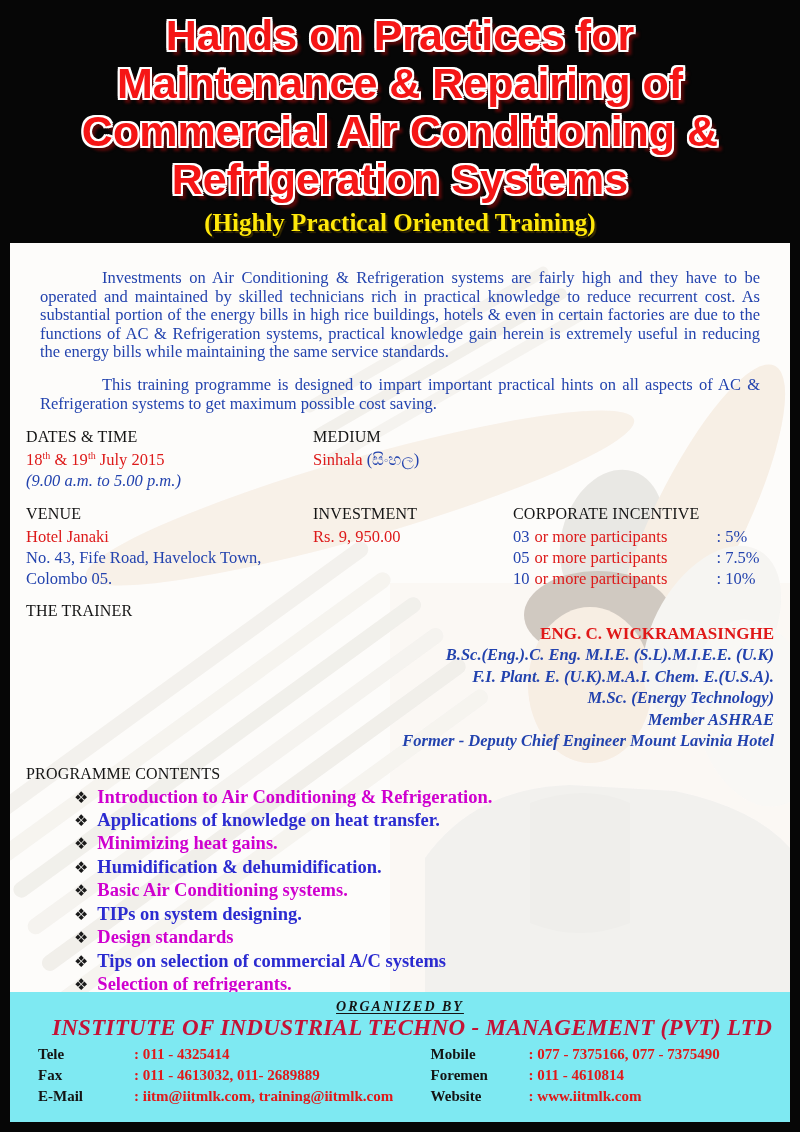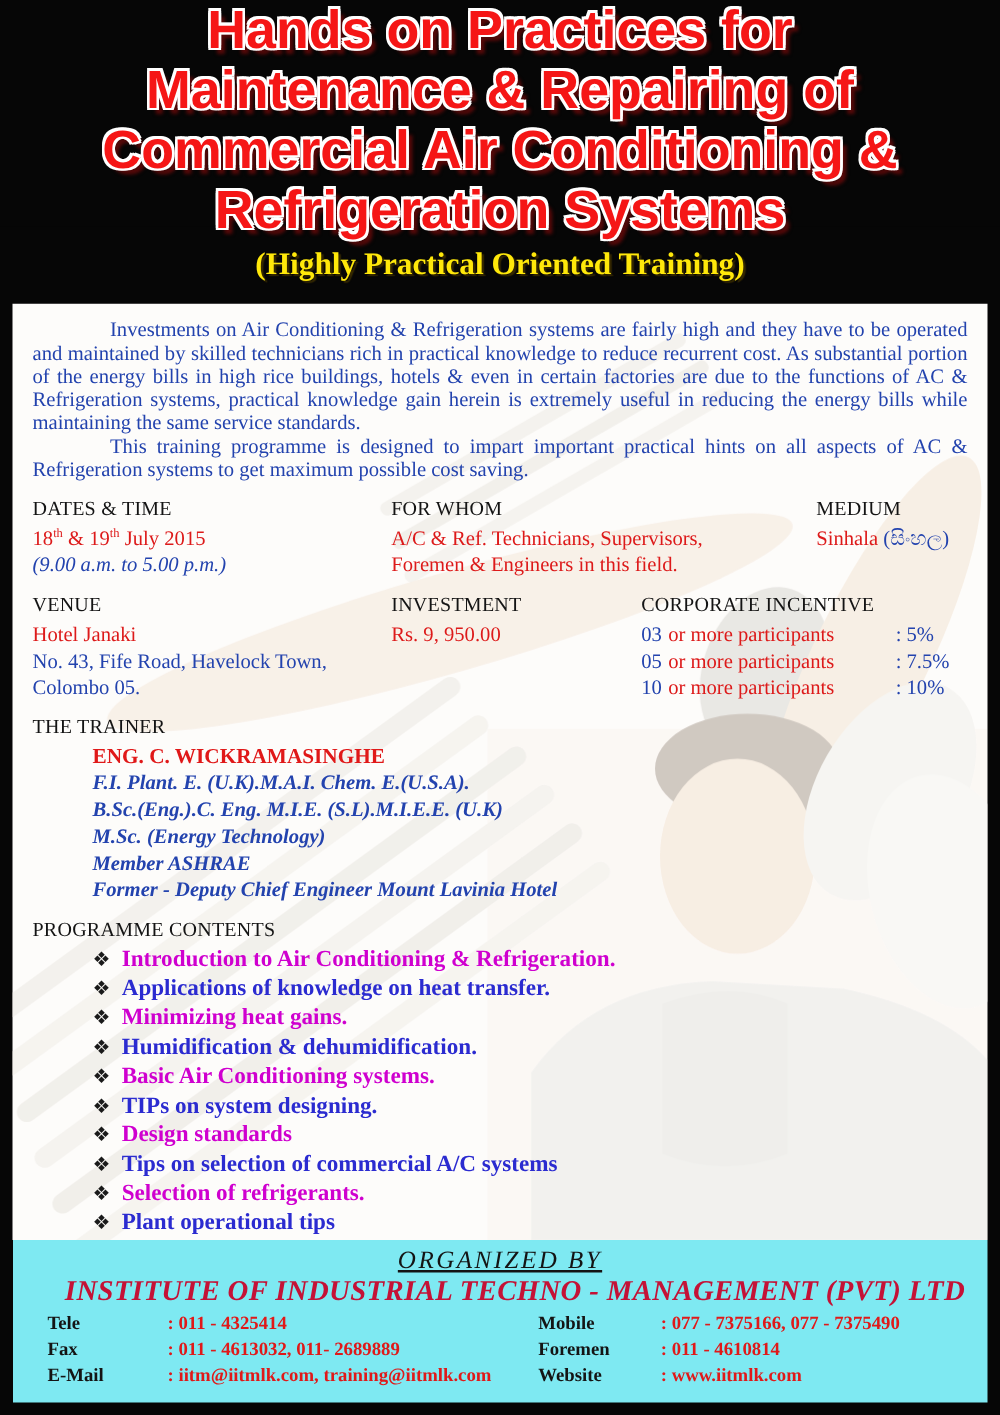--- a/index.html
+++ b/index.html
@@ -2,21 +2,21 @@
 <html><head>
 <meta charset="utf-8">
 <style>
   html,body{margin:0;padding:0;background:#222;}
   .page{
     width:800px;height:1132px;position:relative;background:#060606;
     font-family:"Liberation Serif", serif; overflow:hidden;
     margin:0 auto;
   }
   
-  .title-block{height:181px;background:#060606;text-align:center;padding-top:0;box-sizing:border-box;}
+  .title-block{height:181px;background:#060606;text-align:center;padding-top:11px;box-sizing:border-box;}
   .title-line{
     font-family:"Liberation Sans", sans-serif;
     font-weight:bold;font-size:43px;line-height:48px;letter-spacing:0px;
     color:#f51616;
     text-shadow:
       -2px -2px 0 #ffffff, 2px -2px 0 #ffffff, -2px 2px 0 #ffffff, 2px 2px 0 #ffffff,
       -2px 0 0 #ffffff, 2px 0 0 #ffffff, 0 -2px 0 #ffffff, 0 2px 0 #ffffff,
       5px 5px 3px rgba(130,10,10,0.65);
   }
   .subtitle{
@@ -26,21 +26,21 @@
     text-shadow:2px 2px 1px rgba(60,45,0,0.9);
   }
   
   .content{
     position:absolute;left:10px;right:10px;top:243px;height:749px;
     background:#fdfcfa;overflow:hidden;
   }
   .bg-photo{position:absolute;left:0;top:0;width:780px;height:749px;}
   .content-inner{position:relative;padding:12px 16px 0 16px;}
   .intro{
-    margin:0;color:#2343ae;font-size:16.5px;line-height:18.6px;
+    margin:14px;color:#2343ae;font-size:16.5px;line-height:18.6px;
     text-align:justify;text-indent:62px;
   }
   .row{display:flex;margin-top:13px;}
   .row1 .c1{width:287px;flex:none;}
   .row1 .c2{width:340px;flex:none;}
   .row1 .c3{flex:1;}
   .row2 .c1{width:287px;flex:none;}
   .row2 .c2{width:200px;flex:none;}
   .row2 .c3{flex:1;}
   h3.shead{
@@ -51,38 +51,38 @@
   .dline{font-size:16.5px;line-height:21px;}
   .red{color:#dd1a1a;}
   .blue{color:#2343ae;}
   .italic{font-style:italic;}
   sup.ord{font-size:10px;line-height:0;}
   .inc-row{display:flex;font-size:16.5px;line-height:21px;}
   .inc-num{color:#2343ae;margin-right:5px;}
   .inc-label{color:#dd1a1a;width:182px;}
   .inc-val{color:#2343ae;}
   .trainer{margin-top:12px;}
-  .trainer-indent{margin-left:48px;}
+  .trainer-indent{margin-left:48px;text-align:right;}
   .trainer-name{font-size:17px;line-height:21px;font-weight:bold;color:#e01818;}
   .cred{font-size:16.5px;line-height:21.5px;color:#2343ae;font-style:italic;font-weight:bold;}
   .programme{margin-top:12px;}
   .prog-list{list-style:none;margin:2px 0 0 0;padding:0;}
   .prog-list li{
     margin-left:48px;font-size:18.5px;line-height:22.4px;font-weight:bold;
   }
   .bullet{color:#1a1a1a;font-size:16px;margin-right:9px;font-weight:normal;}
   li[data-color="magenta"] .prog-text{color:#cf00cf;}
   li[data-color="blue"] .prog-text{color:#2b2bd0;}
   
   .footer{
     position:absolute;left:10px;right:10px;top:992px;height:130px;
     background:#7ee9f2;text-align:center;box-sizing:border-box;padding-top:5px;
   }
   .organized-by{
-    display:inline-block;font-size:20px;font-weight:normal;font-style:italic;
+    display:inline-block;font-size:14px;font-weight:bold;font-style:italic;
     color:#141414;letter-spacing:2px;
     text-decoration:underline;text-underline-offset:2px;
   }
   .institute{
     font-size:23px;line-height:26px;font-weight:bold;font-style:italic;
     color:#c41236;letter-spacing:0.3px;padding-left:24px;
   }
   .institute-address{font-size:16px;line-height:19px;font-weight:bold;color:#2343ae;}
   .contacts{display:flex;text-align:left;padding:3px 12px 0 28px;}
   .contact-col{flex:1;}
@@ -148,25 +148,20 @@
 
     <div class="content-inner">
       <p class="intro">Investments on Air Conditioning &amp; Refrigeration systems are fairly high and they have to be operated and maintained by skilled technicians rich in practical knowledge to reduce recurrent cost. As substantial portion of the energy bills in high rice buildings, hotels &amp; even in certain factories are due to the functions of AC &amp; Refrigeration systems, practical knowledge gain herein is extremely useful in reducing the energy bills while maintaining the same service standards.</p>
       <p class="intro">This training programme is designed to impart important practical hints on all aspects of AC &amp; Refrigeration systems to get maximum possible cost saving.</p>
 
       <div class="row row1">
         <section class="c1">
           <h3 class="shead">DATES &amp; TIME</h3>
           <div class="dline red"><span>18</span><sup class="ord">th</sup><span> &amp; 19</span><sup class="ord">th</sup><span> July 2015</span></div>
           <div class="dline blue italic">(9.00 a.m. to 5.00 p.m.)</div>
-        </section>
-        <section class="c2">
-          <h3 class="shead">FOR WHOM</h3>
-          <div class="dline red">A/C &amp; Ref. Technicians, Supervisors,</div>
-          <div class="dline red">Foremen &amp; Engineers in this field.</div>
         </section>
         <section class="c3">
           <h3 class="shead">MEDIUM</h3>
           <div class="dline"><span class="red">Sinhala</span> <span class="blue">(සිංහල)</span></div>
         </section>
       </div>
 
       <div class="row row2">
         <section class="c1">
           <h3 class="shead">VENUE</h3>
@@ -195,22 +190,22 @@
             <span class="inc-label">or more participants</span>
             <span class="inc-val">: 10%</span>
           </div>
         </section>
       </div>
 
       <section class="trainer">
         <h3 class="shead">THE TRAINER</h3>
         <div class="trainer-indent">
           <div class="trainer-name">ENG. C. WICKRAMASINGHE</div>
+          <div class="cred">B.Sc.(Eng.).C. Eng. M.I.E. (S.L).M.I.E.E. (U.K)</div>
           <div class="cred">F.I. Plant. E. (U.K).M.A.I. Chem. E.(U.S.A).</div>
-          <div class="cred">B.Sc.(Eng.).C. Eng. M.I.E. (S.L).M.I.E.E. (U.K)</div>
           <div class="cred">M.Sc. (Energy Technology)</div>
           <div class="cred">Member ASHRAE</div>
           <div class="cred">Former - Deputy Chief Engineer Mount Lavinia Hotel</div>
         </div>
       </section>
 
       <section class="programme">
         <h3 class="shead">PROGRAMME CONTENTS</h3>
         <ul class="prog-list">
           <li data-color="magenta"><span class="bullet">❖</span><span class="prog-text">Introduction to Air Conditioning &amp; Refrigeration.</span></li>

